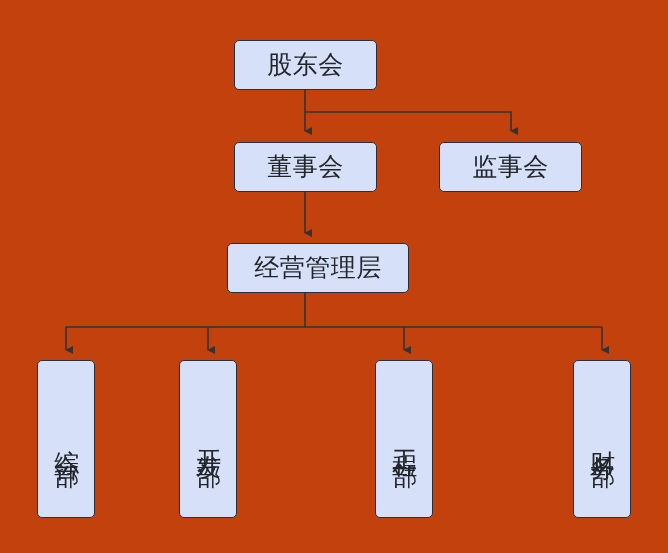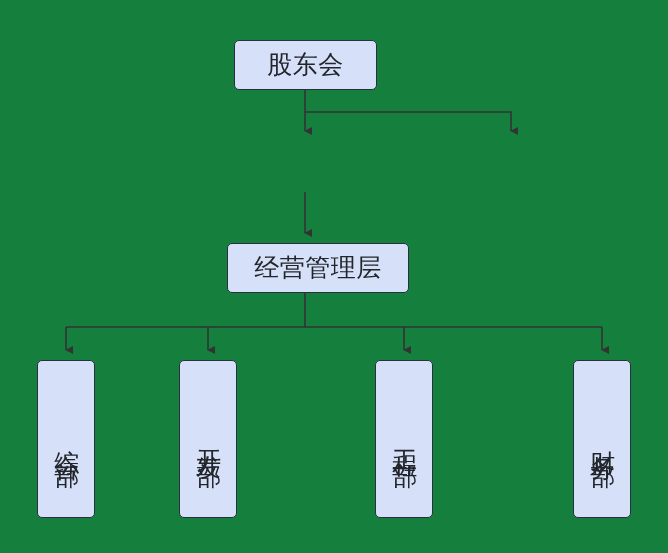--- a/index.html
+++ b/index.html
@@ -4,21 +4,21 @@
 <style>
   html, body {
     margin: 0;
     padding: 0;
     background: #000000;
   }
   #canvas {
     position: relative;
     width: 668px;
     height: 553px;
-    background: #15803d;
+    background: #c2410c;
     overflow: hidden;
     font-family: "DejaVu Sans", "Liberation Sans", sans-serif;
   }
   svg.edges {
     position: absolute;
     left: 0;
     top: 0;
     width: 668px;
     height: 553px;
     pointer-events: none;
@@ -76,21 +76,27 @@
     <path d="M66,327 L66,350" stroke="#333333" stroke-width="1.6" fill="none" marker-end="url(#arrow)"></path>
     <path d="M208,327 L208,350" stroke="#333333" stroke-width="1.6" fill="none" marker-end="url(#arrow)"></path>
     <path d="M404,327 L404,350" stroke="#333333" stroke-width="1.6" fill="none" marker-end="url(#arrow)"></path>
     <path d="M602,327 L602,350" stroke="#333333" stroke-width="1.6" fill="none" marker-end="url(#arrow)"></path>
   </svg>
 
   <div class="node horiz" style="left:234px; top:40px; width:143px; height:50px;">
     <span class="label">股东会</span>
   </div>
 
+  <div class="node horiz" style="left:234px; top:142px; width:143px; height:50px;">
+    <span class="label">董事会</span>
+  </div>
 
+  <div class="node horiz" style="left:439px; top:142px; width:143px; height:50px;">
+    <span class="label">监事会</span>
+  </div>
 
   <div class="node horiz" style="left:214px; top:243px; width:182px; height:50px;margin-left:13px;">
     <span class="label">经营管理层</span>
   </div>
 
   <div class="node vert" style="left:37px; top:360px; width:58px; height:158px;">
     <span class="label">综合部</span>
   </div>
 
   <div class="node vert" style="left:179px; top:360px; width:58px; height:158px;">

